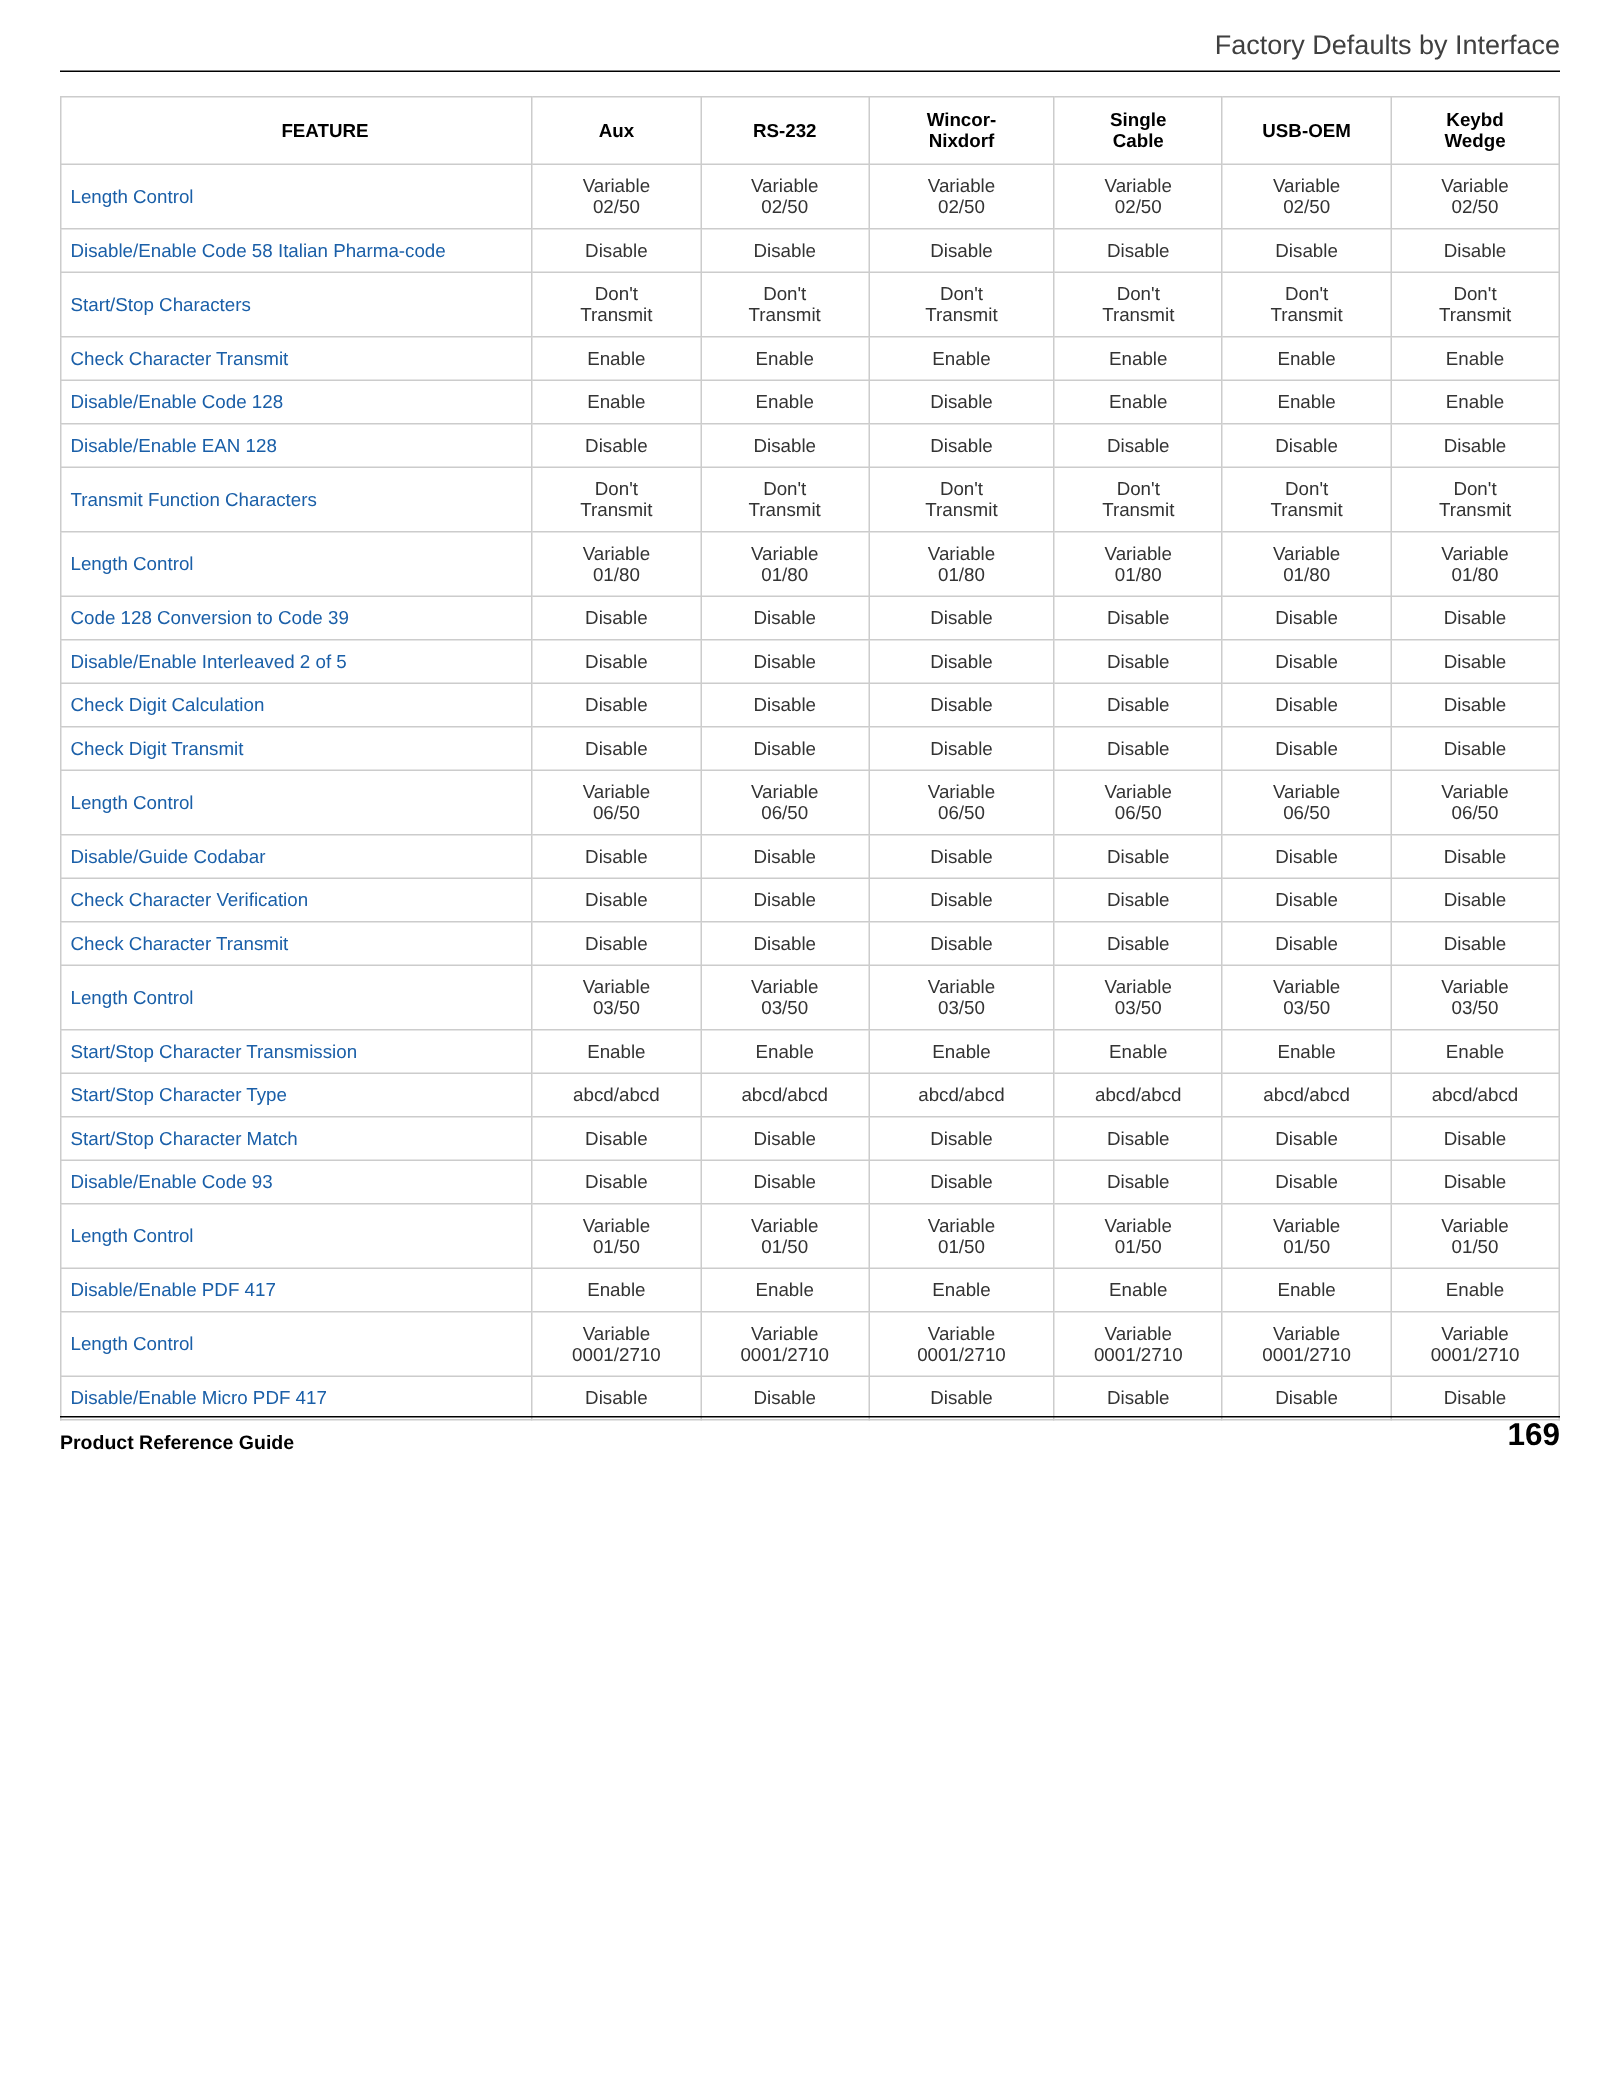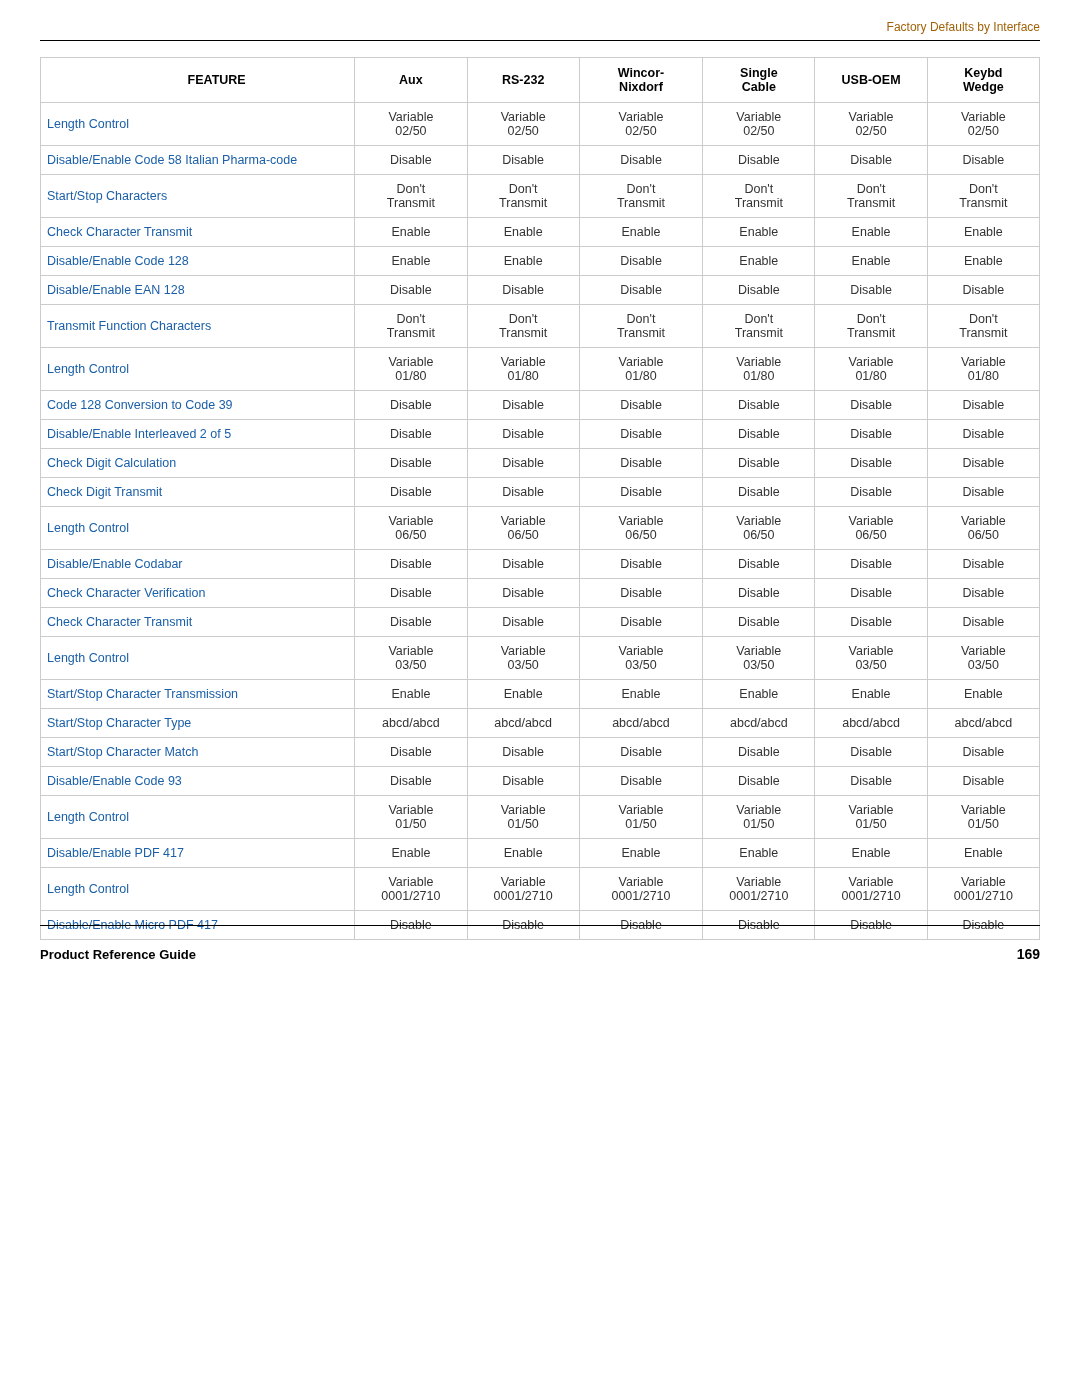--- a/index.html
+++ b/index.html
@@ -11,22 +11,22 @@
       width: 1080px;
       min-height: 1397px;
       position: relative;
     }
     .page-container {
       padding: 20px 40px 40px 40px;
       position: relative;
     }
     .top-header {
       text-align: right;
-      font-size: 12px;
-      color: #a16207;
+      font-size: 18px;
+      color: #404040;
       padding-bottom: 6px;
       border-bottom: 1.5px solid #000;
       margin-bottom: 16px;
     }
     table {
       width: 100%;
       border-collapse: collapse;
       font-size: 12.5px;
     }
     thead tr th {
@@ -58,30 +58,30 @@
     }
     .footer {
       position: absolute;
       bottom: 18px;
       left: 40px;
       right: 40px;
       display: flex;
       justify-content: space-between;
       align-items: flex-end;
       border-top: 1.5px solid #000;
-      padding-top: 20px;
+      padding-top: 0;
       gap: 40px;
     }
     .footer-left {
       font-weight: bold;
       font-size: 13px;
     }
     .footer-right {
       font-weight: bold;
-      font-size: 14px;
+      font-size: 21px;
     }
   </style>
 </head>
 <body>
 
 <div class="page-container">
   <div class="top-header">
     <span>Factory Defaults by Interface</span>
   </div>
 
@@ -209,21 +209,21 @@
         <tr>
           <td>Length Control</td>
           <td>Variable<br>06/50</td>
           <td>Variable<br>06/50</td>
           <td>Variable<br>06/50</td>
           <td>Variable<br>06/50</td>
           <td>Variable<br>06/50</td>
           <td>Variable<br>06/50</td>
         </tr>
         <tr>
-          <td>Disable/Enable Codabar</td>
+          <td>Disable/Guide Codabar</td>
           <td>Disable</td>
           <td>Disable</td>
           <td>Disable</td>
           <td>Disable</td>
           <td>Disable</td>
           <td>Disable</td>
         </tr>
         <tr>
           <td>Check Character Verification</td>
           <td>Disable</td>

